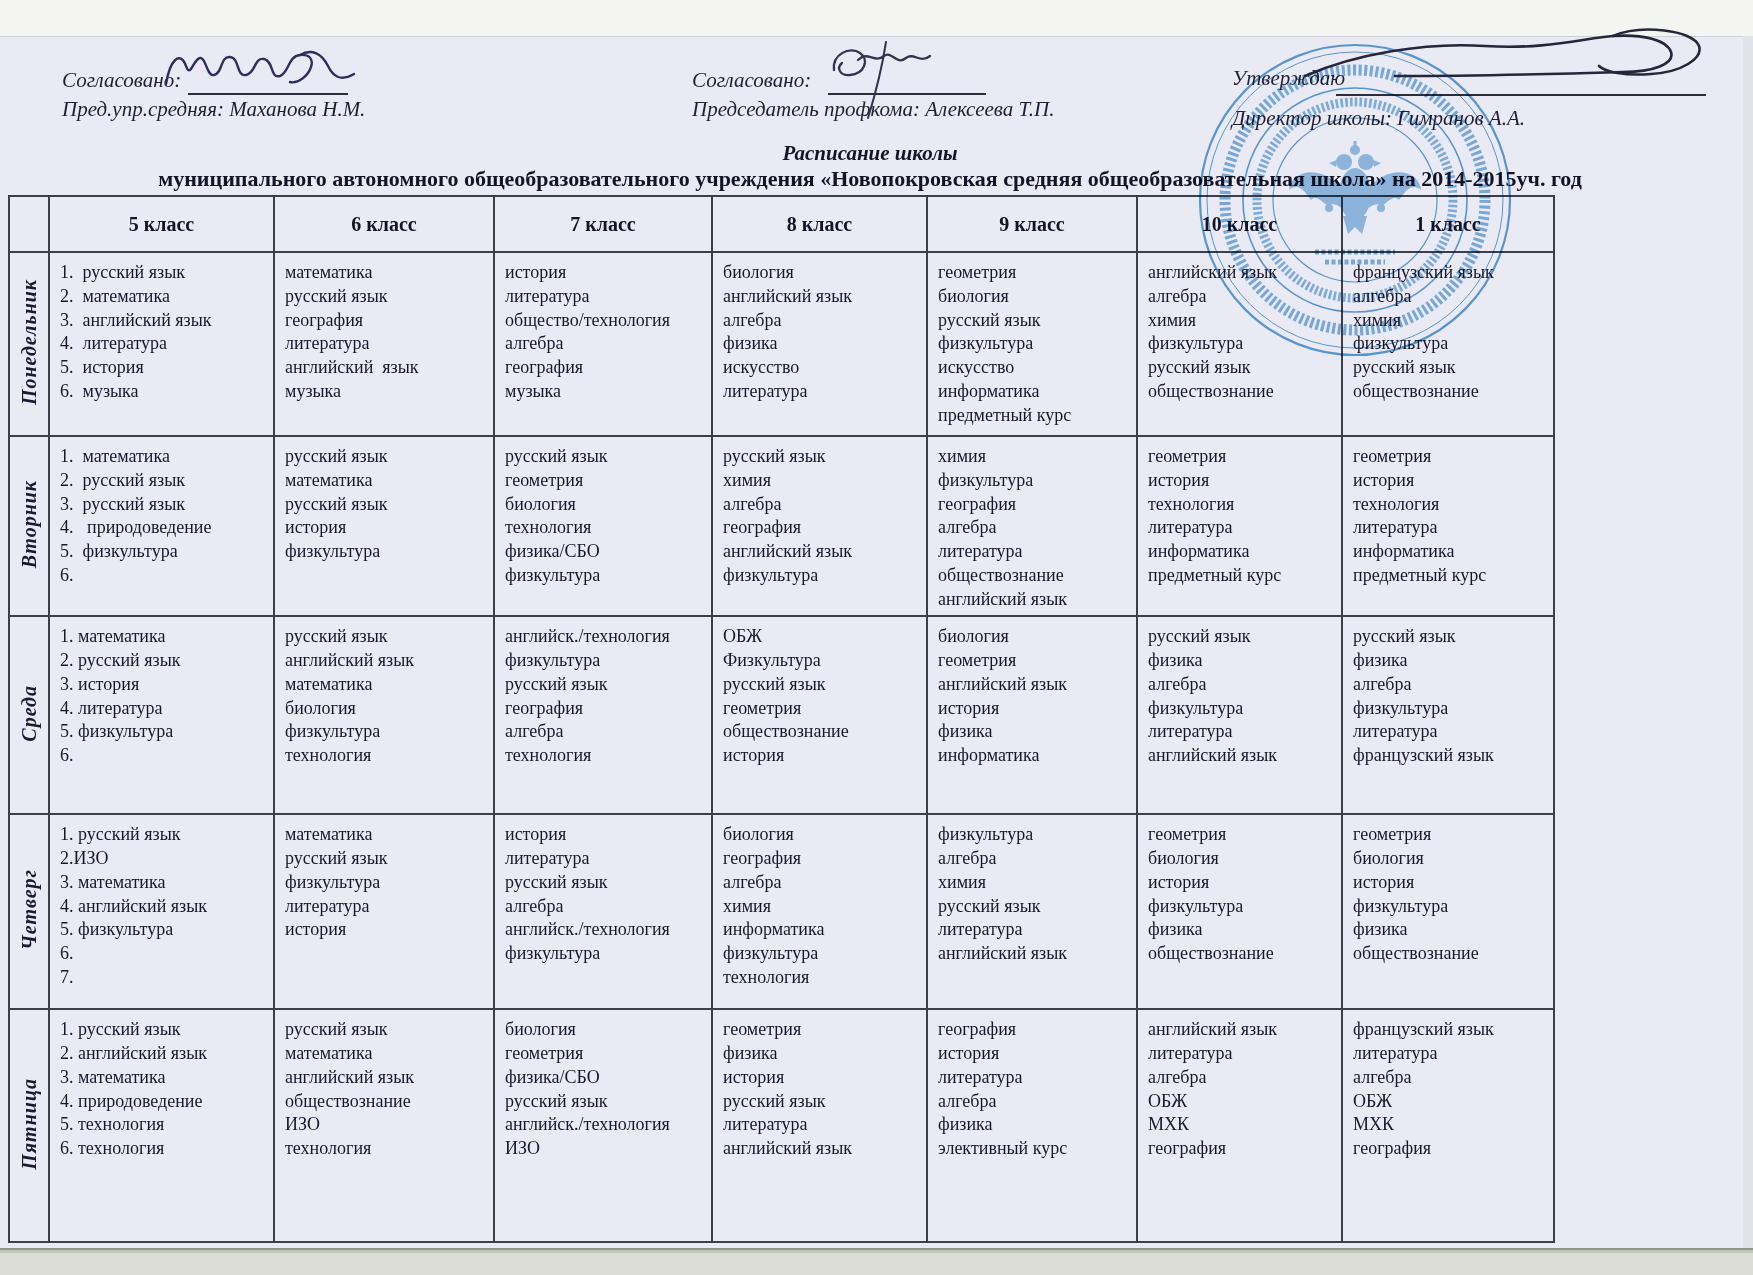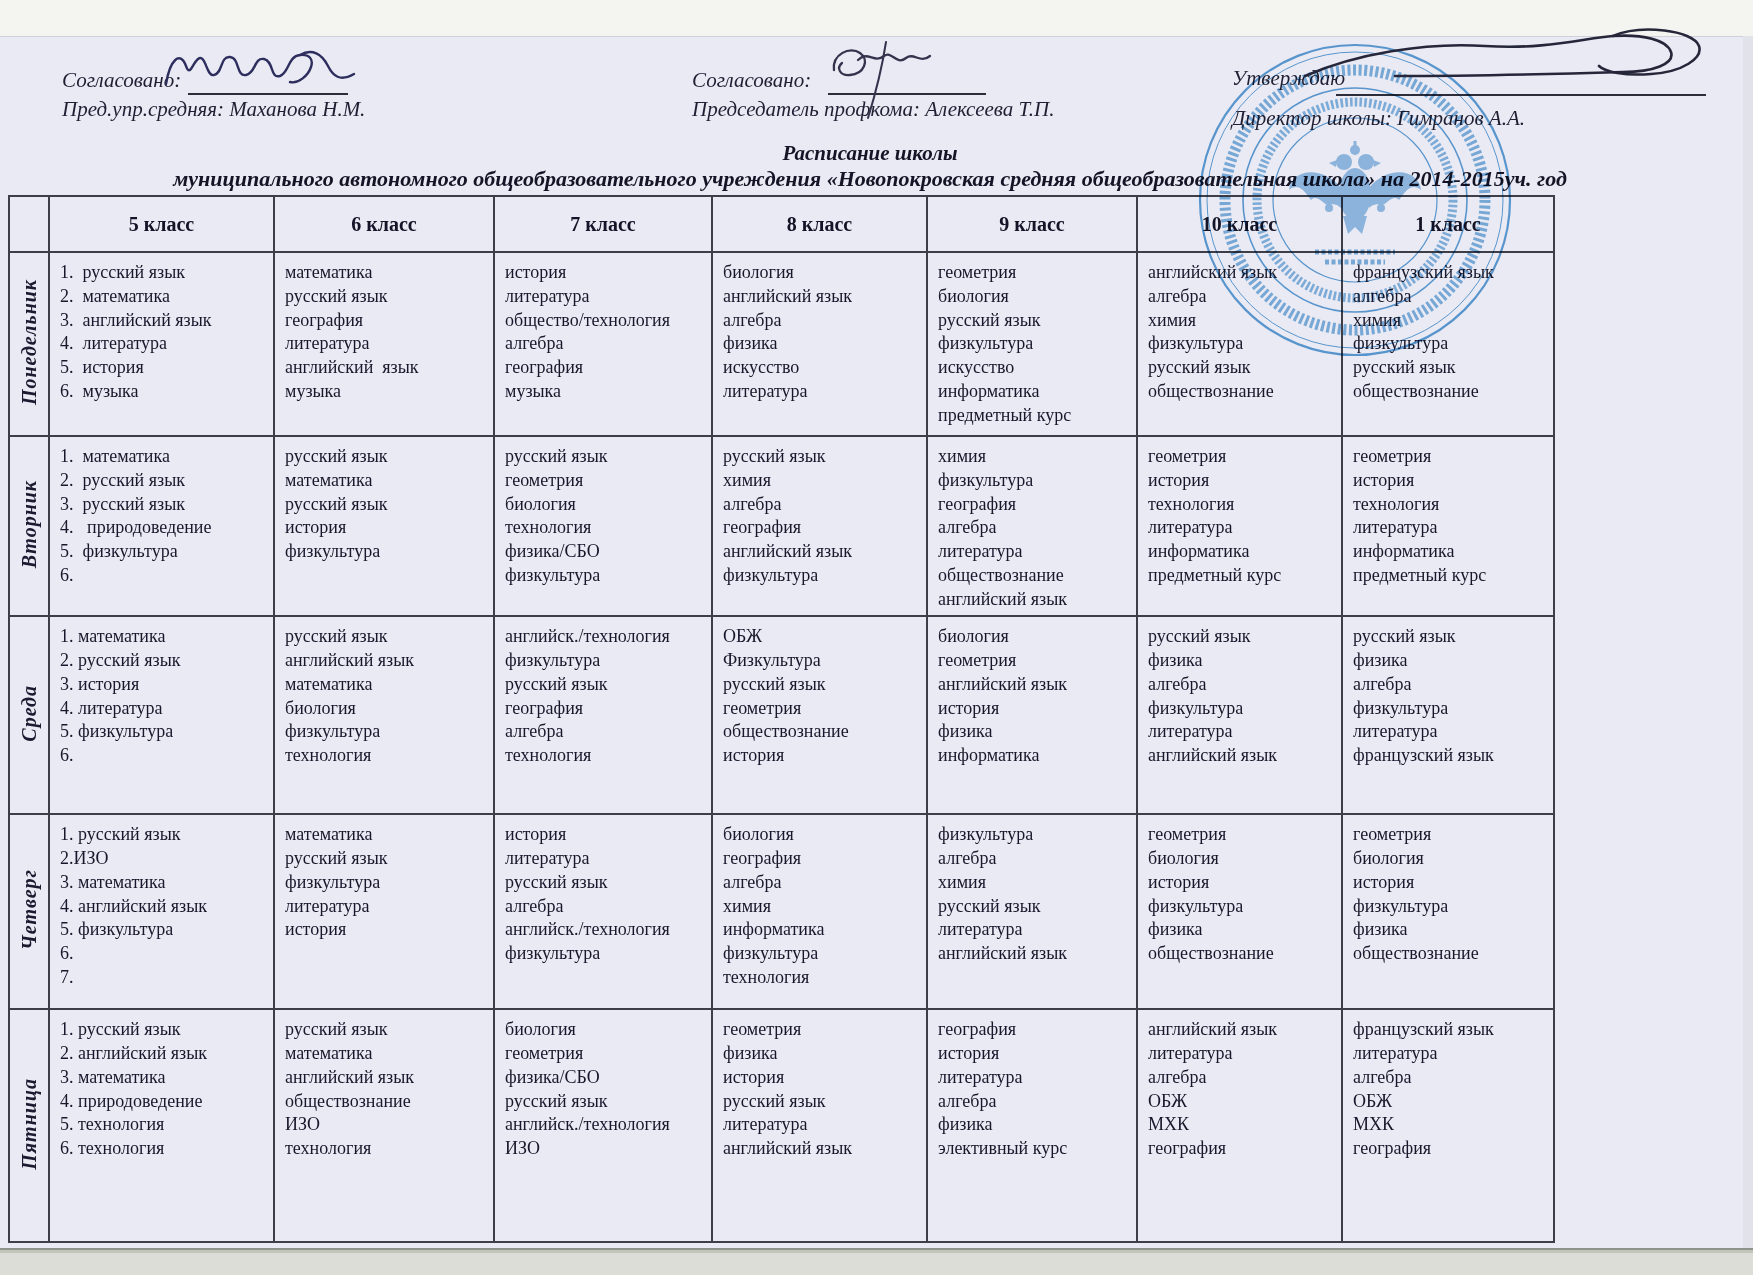--- a/index.html
+++ b/index.html
@@ -26,21 +26,21 @@
   
   .app-label{position:absolute;font-style:italic;font-size:21px;color:#1f1f33;}
   .app-name{position:absolute;font-style:italic;font-size:21px;color:#1f1f33;}
   .sig-line{position:absolute;border-top:2px solid #2c2c3a;height:0;}
   .sig{position:absolute;}
   .sig path{fill:none;stroke-linecap:round;stroke-linejoin:round;}
   
   .title1{position:absolute;top:141px;left:0;width:1740px;text-align:center;
     font-weight:bold;font-style:italic;font-size:21px;color:#141426;}
   .title2{position:absolute;top:166px;left:0;width:1740px;text-align:center;
-    font-weight:bold;font-style:italic;font-size:22px;color:#141426;}
+    font-weight:bold;font-size:22px;color:#141426;}
   
   table.sched{
     position:absolute;left:8px;top:195px;width:1545px;
     border-collapse:collapse;table-layout:fixed;
   }
   table.sched th,table.sched td{
     border:2px solid #3e3e48;
   }
   tr.r-h{height:56px;}
   tr.r-mon{height:184px;}

